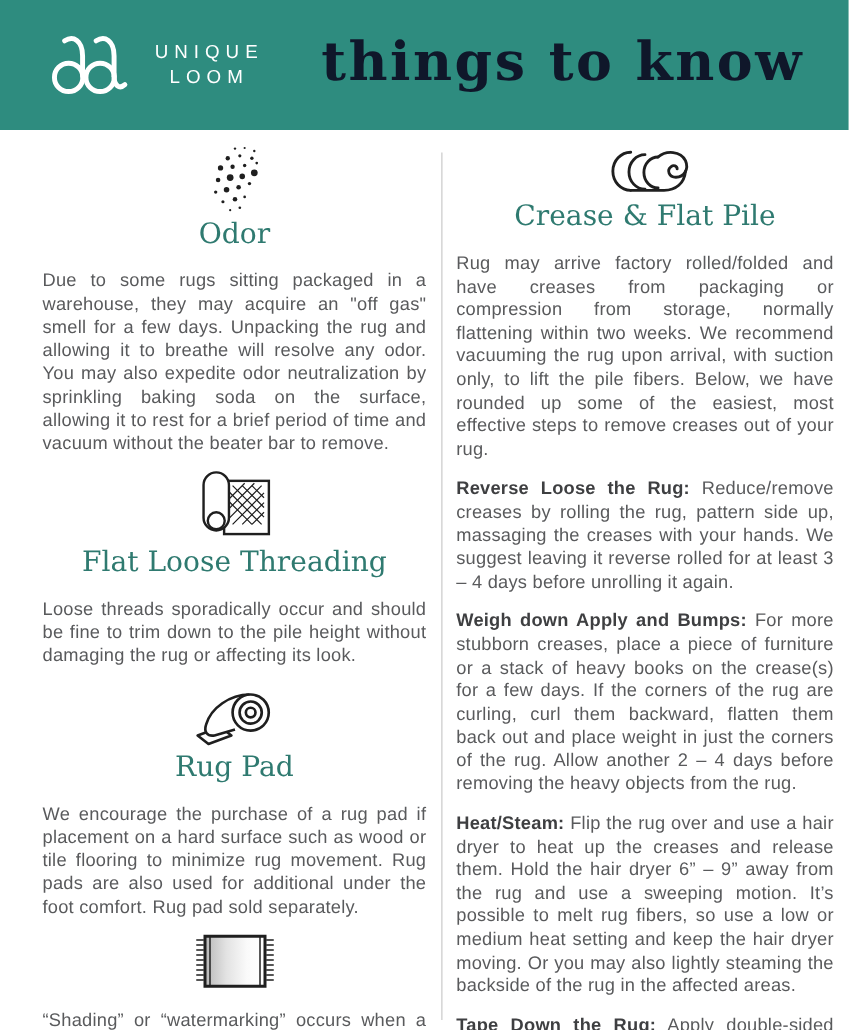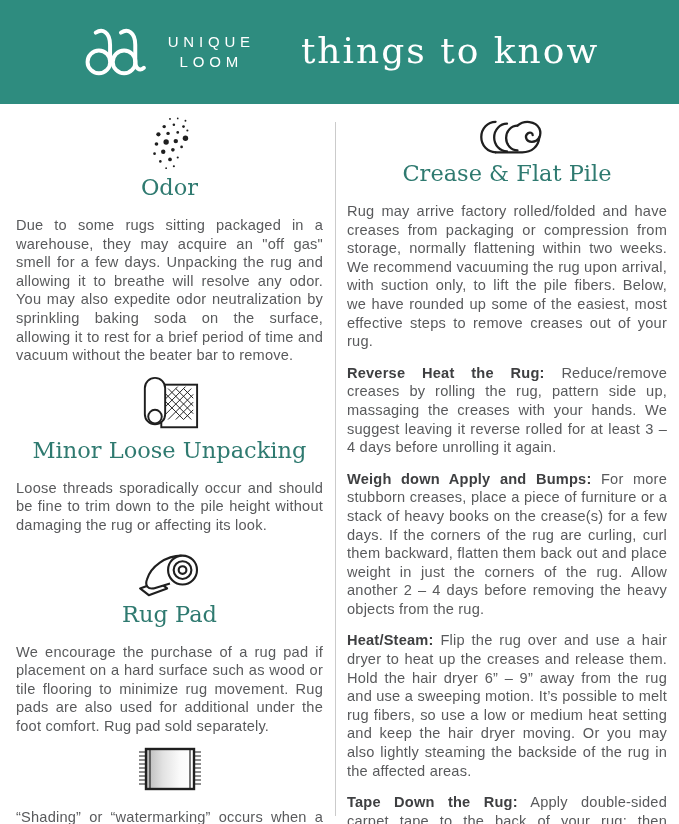--- a/index.html
+++ b/index.html
@@ -4,24 +4,24 @@
 <style>
   * { margin:0; padding:0; box-sizing:border-box; }
   html,body { width:679px; height:824px; background:#ffffff; overflow:hidden;
               font-family:"Liberation Sans", sans-serif; }
   
   .header { height:104px; background:#2E8C7F; display:flex; align-items:center;
             justify-content:center; gap:46px; }
   .brand { display:flex; align-items:center; gap:16px; }
   .brand-text { color:#ffffff; font-size:15px; letter-spacing:0.32em;
                 line-height:1.35; text-align:center; font-weight:400; }
-  .page-title { color:#ffffff; font-family:"DejaVu Serif","Liberation Serif",serif;
-                font-size:36px; letter-spacing:2px; font-weight:400; padding-bottom:4px; }
+  .page-title { color:#0f172a; font-family:"DejaVu Serif","Liberation Serif",serif;
+                font-size:43px; letter-spacing:2px; font-weight:700; padding-bottom:4px; }
   
-  .content { display:flex; padding:12px 12px 0 16px; height:720px; }
+  .content { display:flex; padding:12px 12px 0 34px; height:720px; }
   .col-left  { width:307px; }
   .v-divider { width:1px; background:#cbcbcb; margin:6px 11px 8px 12px; }
   .col-right { flex:1; }
   .section { text-align:center; }
   .icon-wrap { display:flex; justify-content:center; align-items:flex-end; }
   .sec-heading { font-family:"DejaVu Serif","Liberation Serif",serif;
                  color:#2F7A70; font-size:22.5px; font-weight:500;
                  margin:2px 0 3px 0; }
   .body-text { color:#595A5C; font-size:14.6px; line-height:1.275;
                text-align:justify; font-weight:300;
@@ -95,21 +95,21 @@
         <svg width="70" height="60" viewBox="0 0 72 62" fill="none" stroke="#1F1F1F" stroke-width="2">
           <rect x="27" y="10" width="37" height="44" fill="#ffffff"></rect>
           <g stroke-width="1">
             <path d="M30 26 L44 12 M30 34 L52 12 M30 42 L58 14 M34 46 L60 20 M42 46 L60 28 M50 46 L60 36"></path>
             <path d="M30 26 L50 46 M30 18 L58 46 M34 14 L60 40 M42 14 L60 32 M50 14 L60 24"></path>
           </g>
           <rect x="10" y="3" width="21" height="48" rx="10.5" fill="#ffffff"></rect>
           <circle cx="20.5" cy="43" r="7" fill="#ffffff"></circle>
         </svg>
       </div>
-      <div class="sec-heading">Minor Loose Unpacking</div>
+      <div class="sec-heading">Flat Loose Threading</div>
       <p class="body-text">Loose threads sporadically occur and should be fine to trim down to the pile height without damaging the rug or affecting its look.</p>
     </div>
 
     <div class="section sec mt3">
       <div class="icon-wrap">
         <svg width="72" height="54" viewBox="0 0 72 56" fill="none" stroke="#1F1F1F" stroke-width="2.2" stroke-linejoin="round">
           <path d="M5 45 L24 38 L33 45 L14 52 Z" fill="#ffffff"></path>
           <path d="M48 11 C32 11 16 22 12 36 C10 42 13 46 19 45 L36 40" fill="#ffffff"></path>
           <circle cx="49" cy="26" r="15" fill="#ffffff"></circle>
           <circle cx="49" cy="26" r="9.2"></circle>
@@ -155,21 +155,21 @@
           <path d="M42 6 A 13 14 0 1 0 42 35"></path>
           <path d="M53 8 A 11 12 0 1 0 53 34"></path>
           <path d="M53 8 C 60 2 72 3 76 11 C 79 18 75 25 68 25 C 62 25 60 19 64 16 C 66 14.5 69 15.5 69 18"></path>
           <path d="M30 36 L 58 36 C 68 36 75 30 76 20"></path>
         </svg>
       </div>
       <div class="sec-heading">Crease &amp; Flat Pile</div>
       <p class="body-text">Rug may arrive factory rolled/folded and have creases from packaging or compression from storage, normally flattening within two weeks. We recommend vacuuming the rug upon arrival, with suction only, to lift the pile fibers. Below, we have rounded up some of the easiest, most effective steps to remove creases out of your rug.</p>
     </div>
 
-    <p class="body-text tip"><b>Reverse Heat the Rug:</b><span> Reduce/remove creases by rolling the rug, pattern side up, massaging the creases with your hands. We suggest leaving it reverse rolled for at least 3 – 4 days before unrolling it again.</span></p>
+    <p class="body-text tip"><b>Reverse Loose the Rug:</b><span> Reduce/remove creases by rolling the rug, pattern side up, massaging the creases with your hands. We suggest leaving it reverse rolled for at least 3 – 4 days before unrolling it again.</span></p>
 
     <p class="body-text tip"><b>Weigh down Apply and Bumps:</b><span> For more stubborn creases, place a piece of furniture or a stack of heavy books on the crease(s) for a few days. If the corners of the rug are curling, curl them backward, flatten them back out and place weight in just the corners of the rug. Allow another 2 – 4 days before removing the heavy objects from the rug.</span></p>
 
     <p class="body-text tip"><b>Heat/Steam:</b><span> Flip the rug over and use a hair dryer to heat up the creases and release them. Hold the hair dryer 6” – 9” away from the rug and use a sweeping motion. It’s possible to melt rug fibers, so use a low or medium heat setting and keep the hair dryer moving. Or you may also lightly steaming the backside of the rug in the affected areas.</span></p>
 
     <p class="body-text tip"><b>Tape Down the Rug:</b><span> Apply double-sided carpet tape to the back of your rug; then remove the paper covering the adhesive and smooth the rug over the floor. Press the tape down firmly, smoothing it as you go. Carpet tape works on hard floors and on existing wall-to-wall carpet, holding your rug in place. If you have laminate flooring, purchase a less adhesive double-sided tape to prevent the laminate from buckling or otherwise being damaged.</span></p>
   </div>
 </div>
 
 </body></html>

